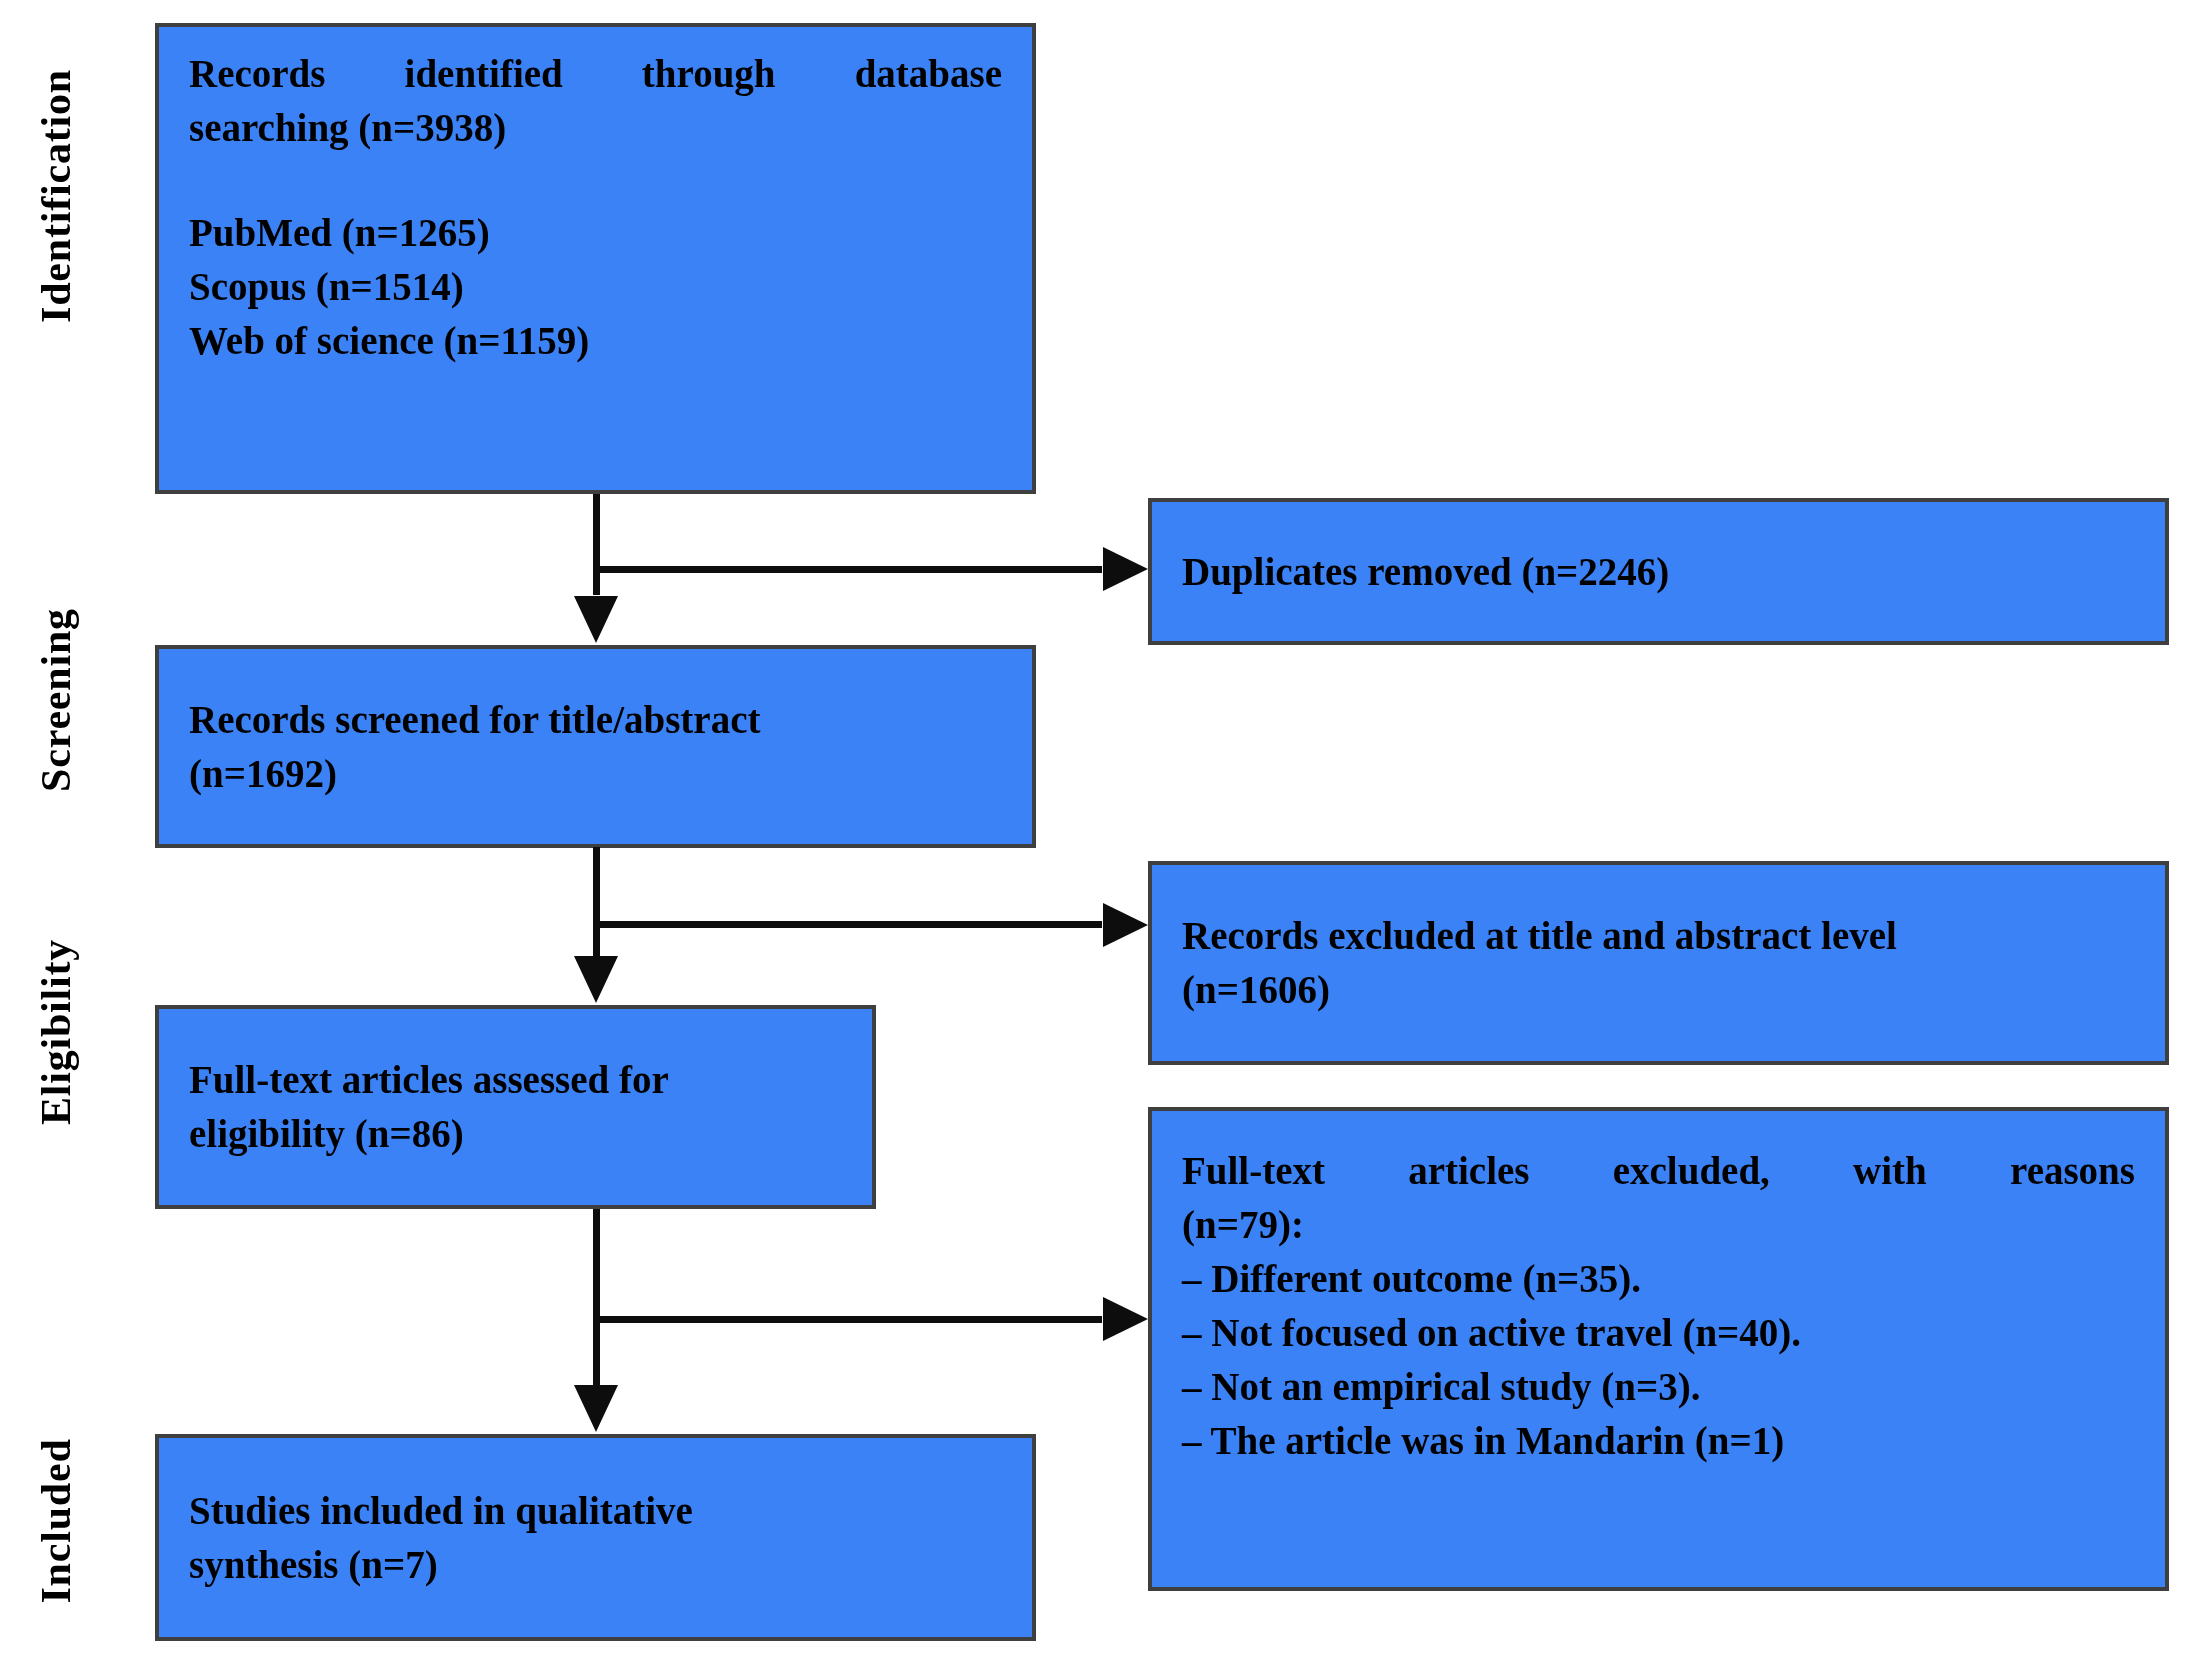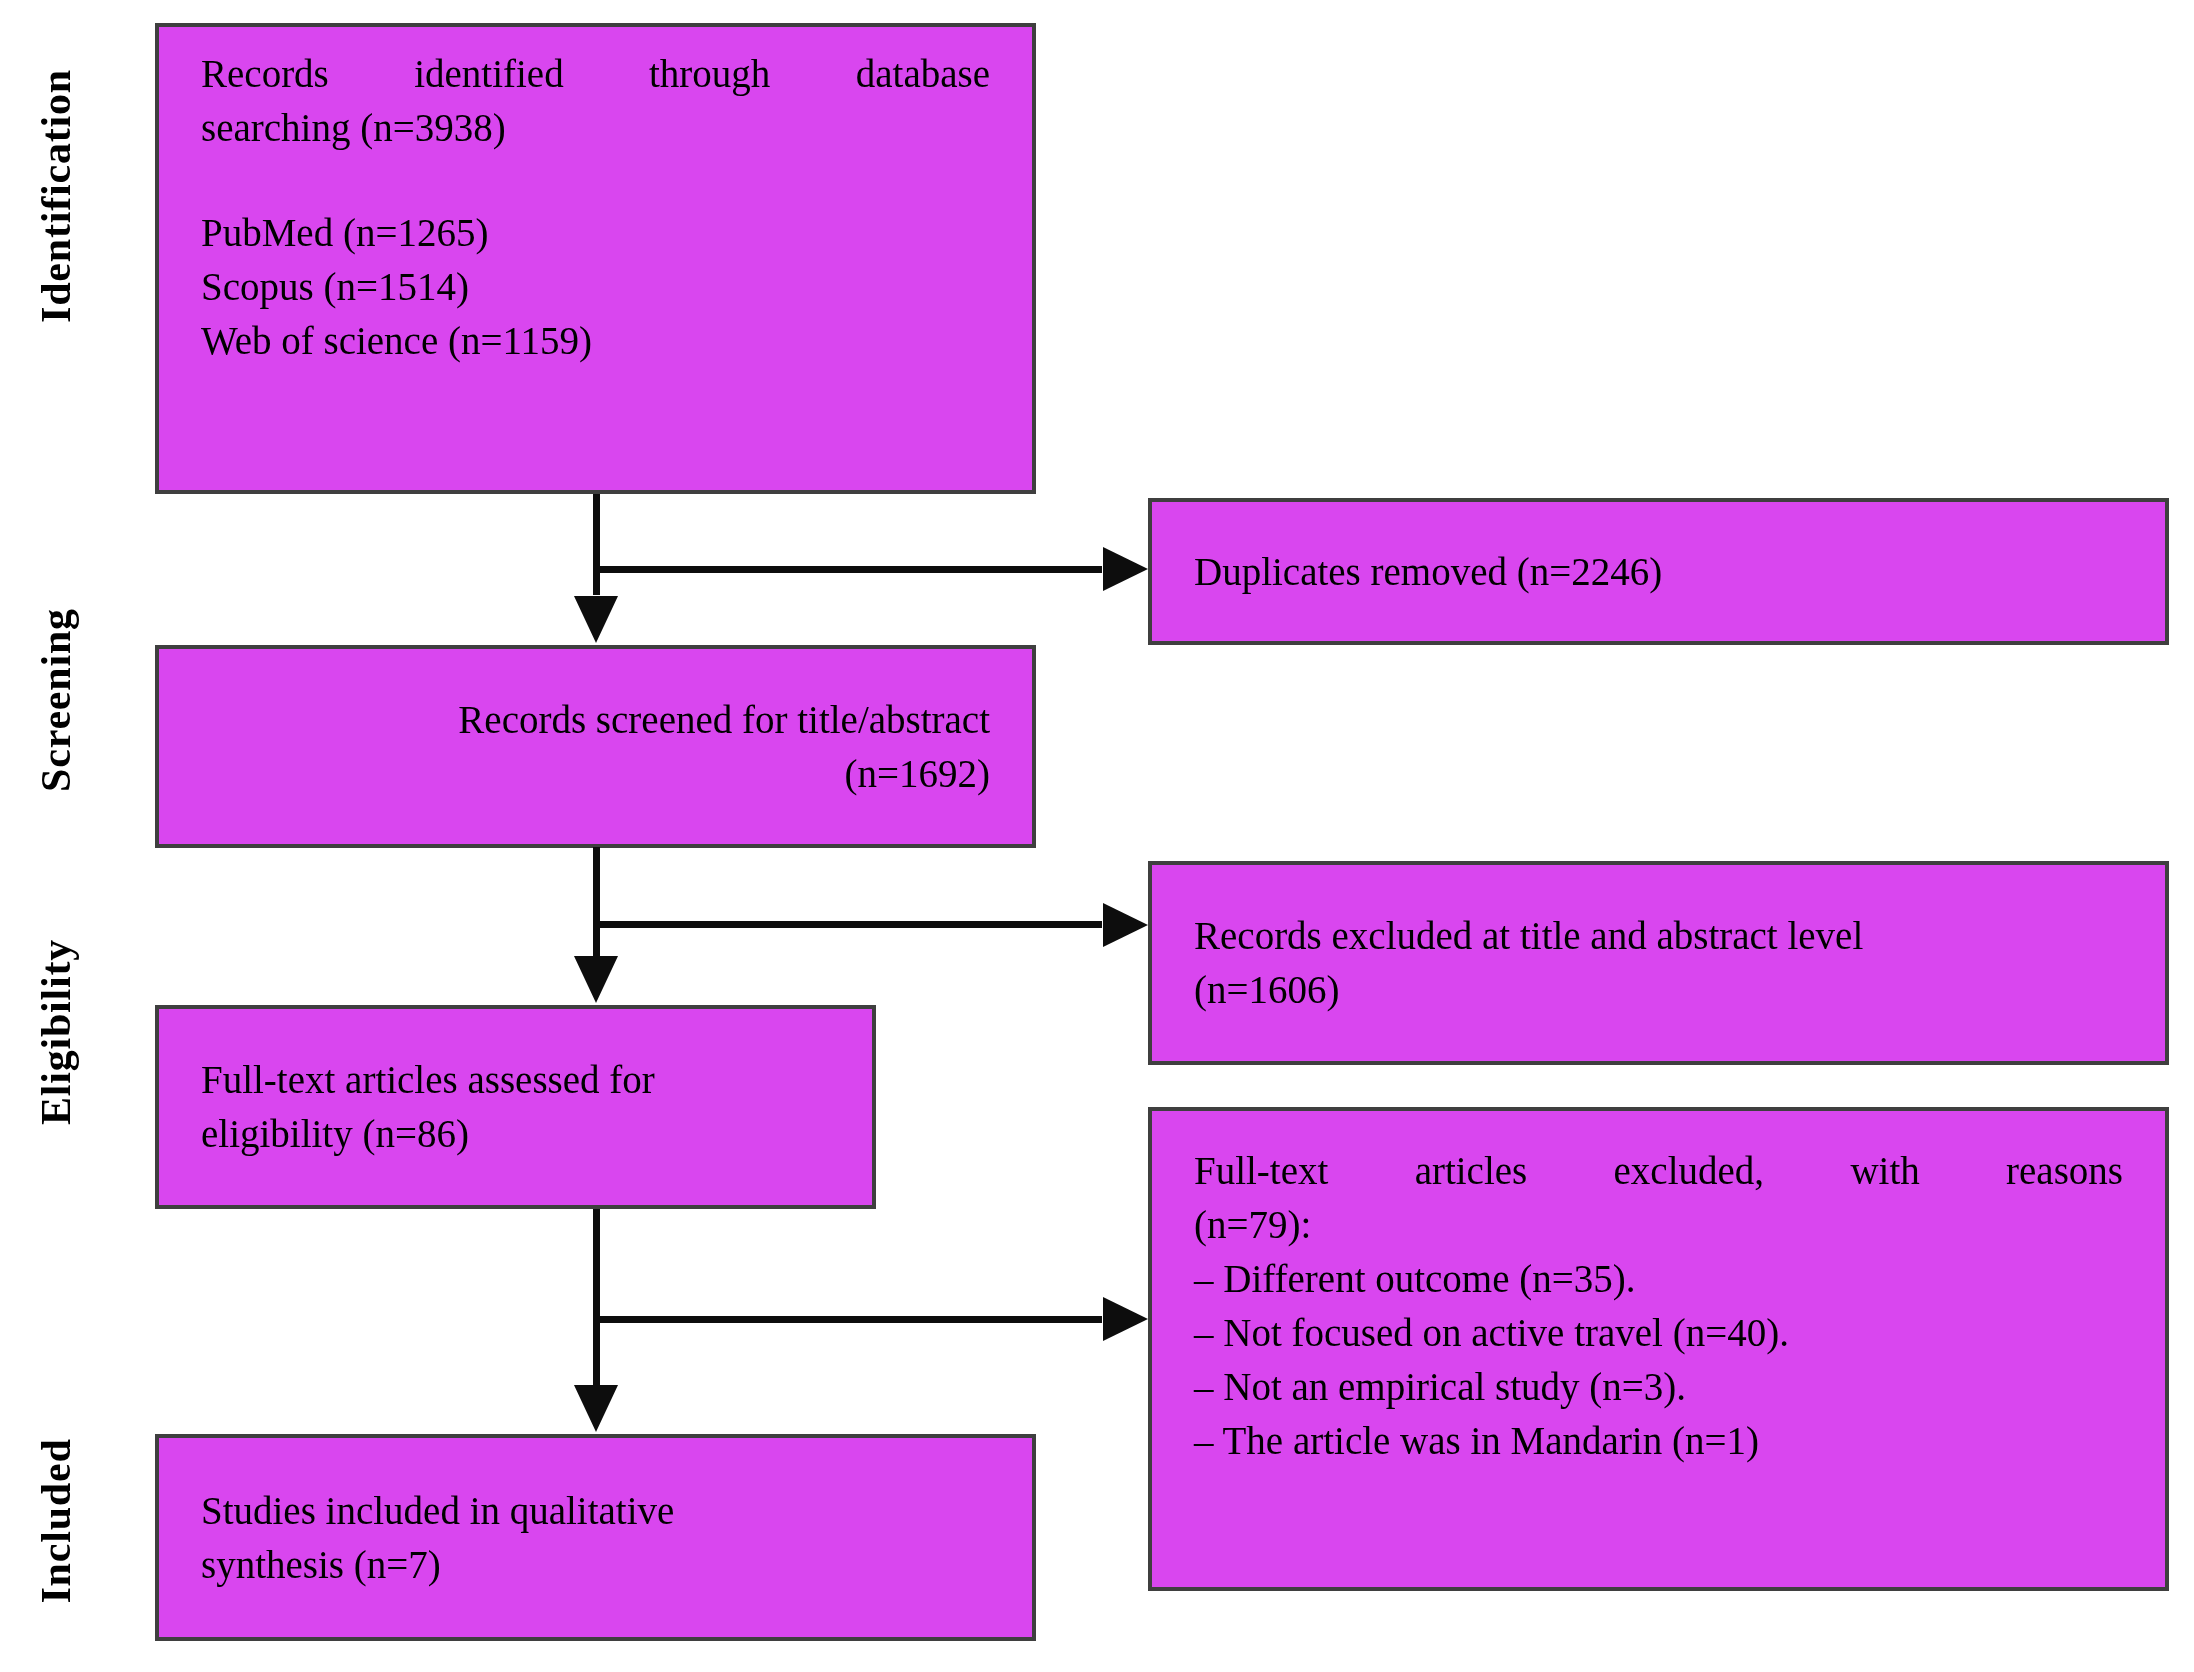--- a/index.html
+++ b/index.html
@@ -17,24 +17,25 @@
     transform: translate(-50%, -50%) rotate(-90deg);
     font-weight: 700;
     font-size: 42px;
     white-space: nowrap;
     letter-spacing: 0.8px;
   }
   .flow-box {
     position: absolute;
     box-sizing: border-box;
     border: 4.9px solid #3f3f3f;
-    background: #d946ef;
+    background: #3b82f6;
     font-size: 39px;
     line-height: 54px;
-    padding: 0 42px;
+    padding: 0 30px;
+    font-weight: bold;
   }
   .v-center { display: flex; flex-direction: column; justify-content: center; }
   .pad-top-1 { padding-top: 20.4px; }
   .pad-top-3 { padding-top: 33px; }
   .line { display: block; }
   .justify-line { text-align: justify; text-align-last: justify; }
   .sources { margin-top: 51px; }
   .vshaft { position: absolute; width: 6.5px; background: #0d0d0d; }
   .hshaft { position: absolute; height: 6.5px; background: #0d0d0d; }
   .head-down {
@@ -63,21 +64,21 @@
   <div class="flow-box pad-top-1" style="left:155px; top:23px; width:881px; height:471px;">
     <span class="line justify-line">Records identified through database</span>
     <span class="line">searching (n=3938)</span>
     <div class="sources">
       <span class="line">PubMed (n=1265)</span>
       <span class="line">Scopus (n=1514)</span>
       <span class="line">Web of science (n=1159)</span>
     </div>
   </div>
 
-  <div class="flow-box v-center" style="left:155px; top:645px; width:881px; height:203px;text-align:right;">
+  <div class="flow-box v-center" style="left:155px; top:645px; width:881px; height:203px;">
     <span class="line">Records screened for title/abstract</span>
     <span class="line">(n=1692)</span>
   </div>
 
   <div class="flow-box v-center" style="left:155px; top:1005px; width:721px; height:204px;">
     <span class="line">Full-text articles assessed for</span>
     <span class="line">eligibility (n=86)</span>
   </div>
 
   <div class="flow-box v-center" style="left:155px; top:1434px; width:881px; height:207px;">

